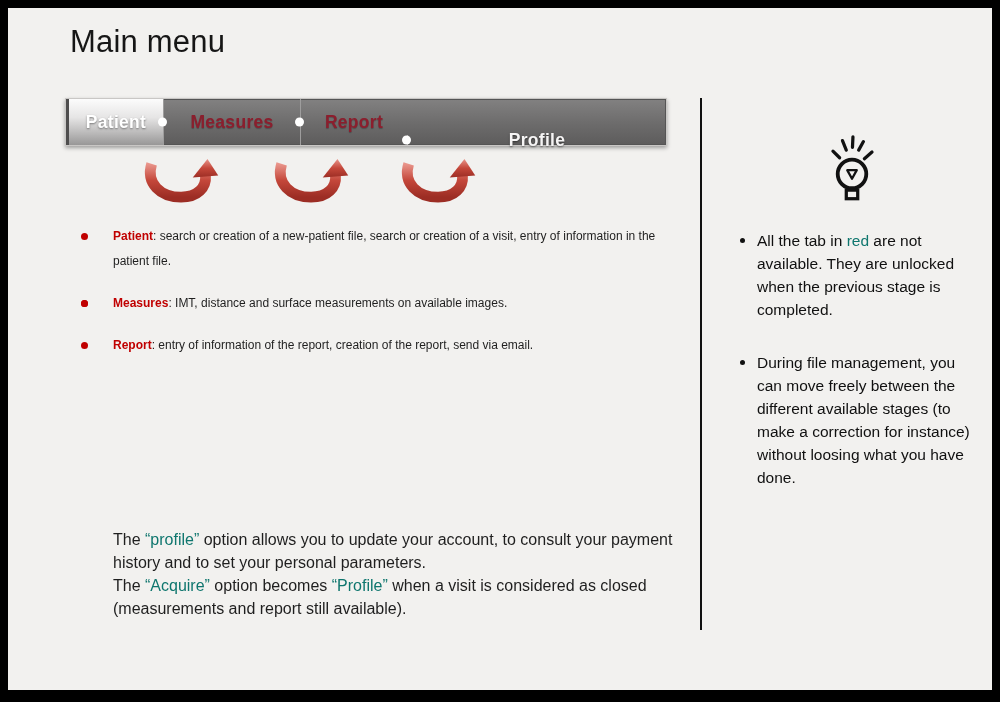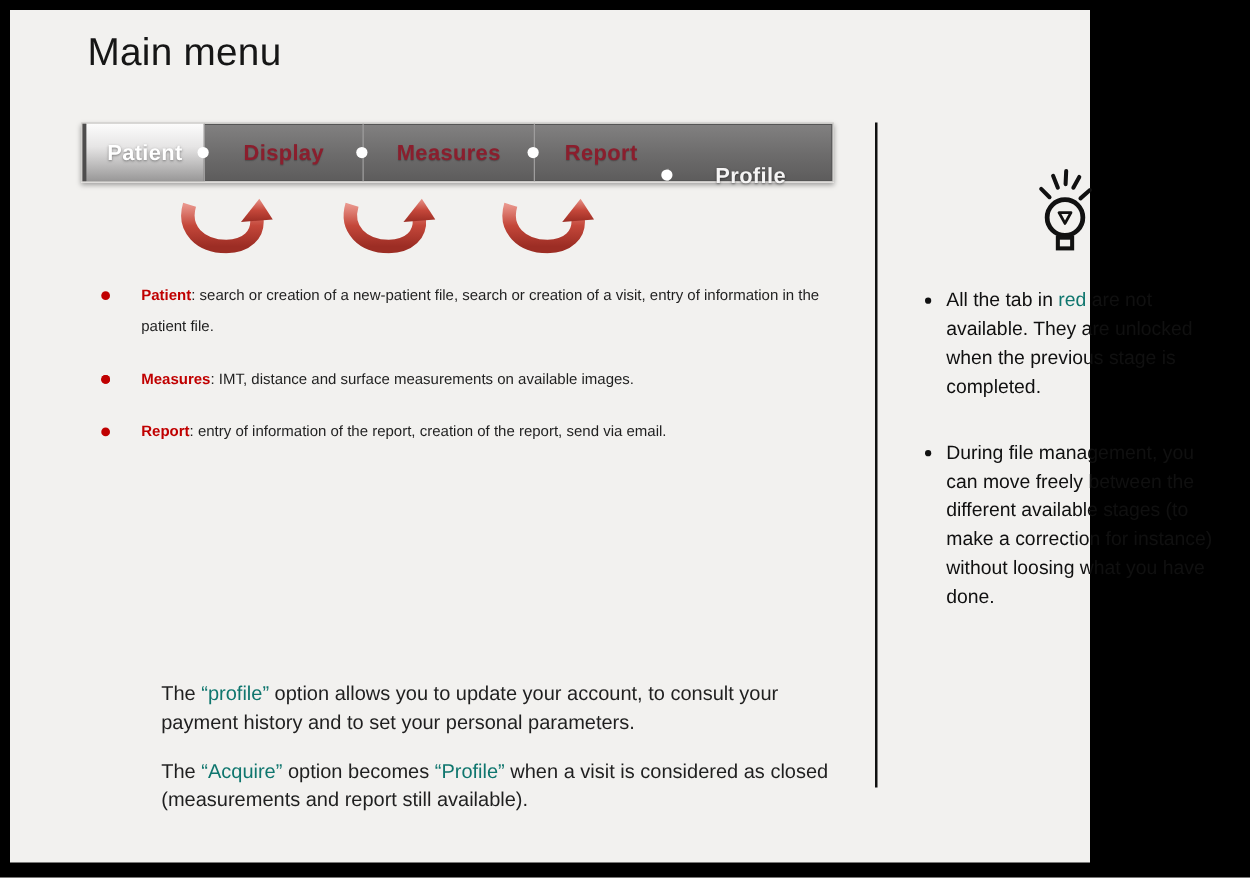--- a/index.html
+++ b/index.html
@@ -4,21 +4,21 @@
 <style>
   * { box-sizing: border-box; }
   html,body { margin:0; padding:0; }
   body {
     width:1000px; height:702px; position:relative;
     background:#000;
     font-family:"Liberation Sans", sans-serif;
     overflow:hidden;
   }
   .slide {
-    position:absolute; left:8px; top:8px; width:864px; height:682px;
+    position:absolute; left:8px; top:8px; width:984px; height:682px;
     background:#f2f1ef;
   }
   .title {
     position:absolute; left:62px; top:16px;
     font-size:31px; color:#161616; letter-spacing:.2px;
   }
 
   
   .menubar {
     position:absolute; left:57px; top:90px; width:602px; height:48px;
@@ -65,21 +65,21 @@
   }
   .seg-boldred { color:#C00000; font-weight:bold; }
   .seg-red     { color:#0f766e; }
   .seg-bold    { font-weight:normal; }
 
   
   .footnotes {
     position:absolute; left:105px; top:520px; width:578px;
     font-size:16px; line-height:23px; color:#1f1f1f;
   }
-  .footnotes p { margin:16px; }
+  .footnotes p { margin:0; }
 
   
   .divider {
     position:absolute; left:692px; top:90px; width:2px; height:532px;
     background:#101010;
   }
 
   
   .sidepanel { position:absolute; left:716px; top:125px; width:256px; }
   .bulb-wrap { width:60px; height:80px; margin:0 auto 16px auto; }
@@ -95,24 +95,20 @@
 </head>
 <body>
 
 <div class="slide">
 
   <div class="title">Main menu</div>
 
   <div class="menubar">
     <div class="tab tab-patient active t-silver">
       <span>Patient</span>
-    </div>
-    <div class="tab tab-display t-red">
-      <span class="sep-dot"></span>
-      <span>Display</span>
     </div>
     <div class="tab tab-measures t-red">
       <span class="sep-dot"></span>
       <span>Measures</span>
     </div>
     <div class="tab tab-report t-red">
       <span class="sep-dot"></span>
       <span>Report</span>
     </div>
     <div class="tab tab-profile t-white">

